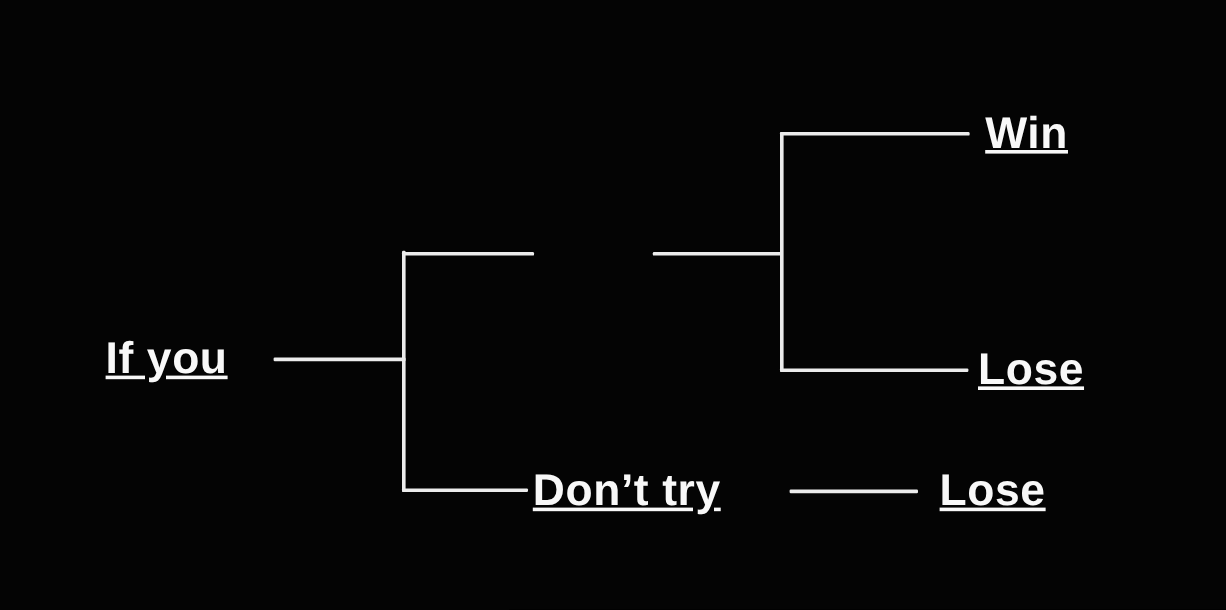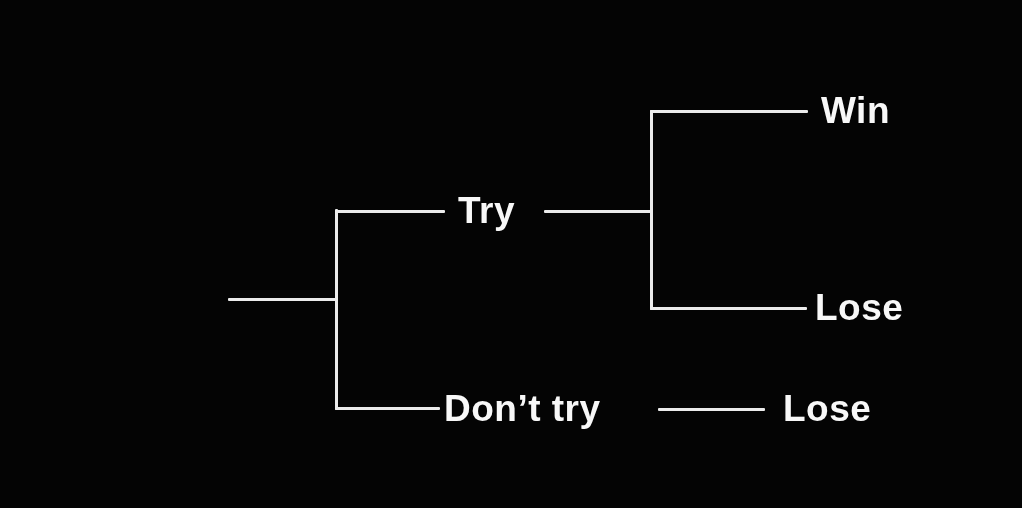--- a/index.html
+++ b/index.html
@@ -23,20 +23,21 @@
   .edge.h { height: 3px; }
   .edge.v { width: 3px; }
   .node-label {
     position: absolute;
     color: var(--text, #f8f8f8);
     font-size: 37px;
     font-weight: 700;
     line-height: 1;
     white-space: nowrap;
     letter-spacing: 0.5px;
+    text-decoration: underline;
   }
   
   .e-root        { left: 228px; top: 298px; width: 110px; }
   .v-branch-1    { left: 335px; top: 209px; height: 201px; }
   .e-try-left    { left: 335px; top: 210px; width: 110px; }
   .e-try-right   { left: 544px; top: 210px; width: 108px; }
   .v-branch-2    { left: 650px; top: 110px; height: 200px; }
   .e-win         { left: 650px; top: 110px; width: 158px; }
   .e-lose-top    { left: 650px; top: 307px; width: 157px; }
   .e-dont-left   { left: 335px; top: 407px; width: 105px; }
@@ -57,19 +58,19 @@
   <div class="edge h e-root"></div>
   <div class="edge v v-branch-1"></div>
   <div class="edge h e-try-left"></div>
   <div class="edge h e-try-right"></div>
   <div class="edge v v-branch-2"></div>
   <div class="edge h e-win"></div>
   <div class="edge h e-lose-top"></div>
   <div class="edge h e-dont-left"></div>
   <div class="edge h e-dont-right"></div>
 
-  <div class="node-label n-try">Try</div>
+  <div class="node-label n-root">If you</div>
   <div class="node-label n-win">Win</div>
   <div class="node-label n-lose-top">Lose</div>
   <div class="node-label n-dont-try">Don’t try</div>
   <div class="node-label n-lose-bottom">Lose</div>
 
 </div>
 
 </body></html>

